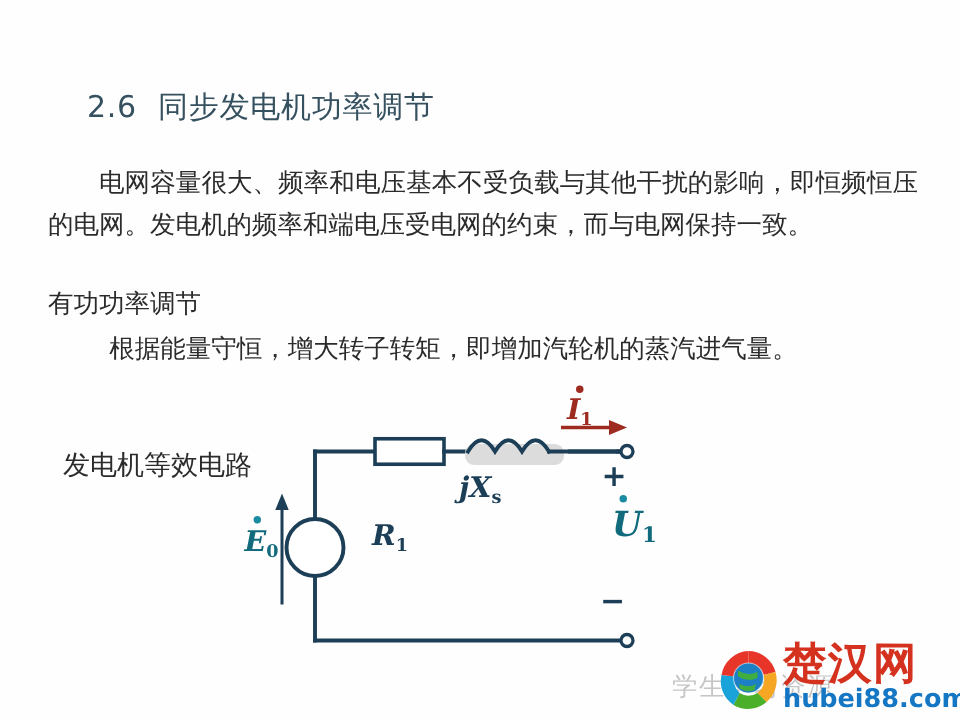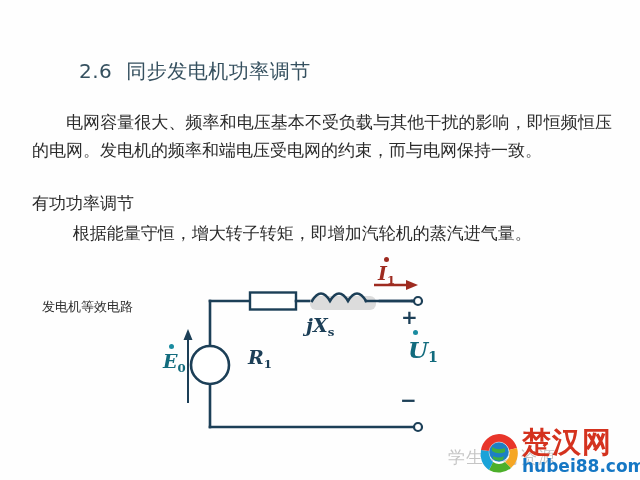--- a/index.html
+++ b/index.html
@@ -22,21 +22,20 @@
     left: 58px;
     top: 58px;
     font-size: 20px;
     font-weight: 500;
     color: #35505f;
     letter-spacing: 0.5px;
     white-space: nowrap;
   }
   #title .num {
     margin-right: 14px;
-    margin-left: 21px;
   }
 
   
   #body-text {
     position: absolute;
     left: 32px;
     top: 108px;
     width: 580px;
     font-size: 17px;
     line-height: 28px;
@@ -69,21 +68,21 @@
     color: #2b2b2b;
     text-indent: 2.4em;
     text-align: justify;
   }
 
   
   #circuit-caption {
     position: absolute;
     left: 42px;
     top: 298px;
-    font-size: 13px;
+    font-size: 18px;
     color: #2b2b2b;
     white-space: nowrap;
   }
 
   
   #circuit {
     position: absolute;
     left: 140px;
     top: 255px;
     width: 330px;

